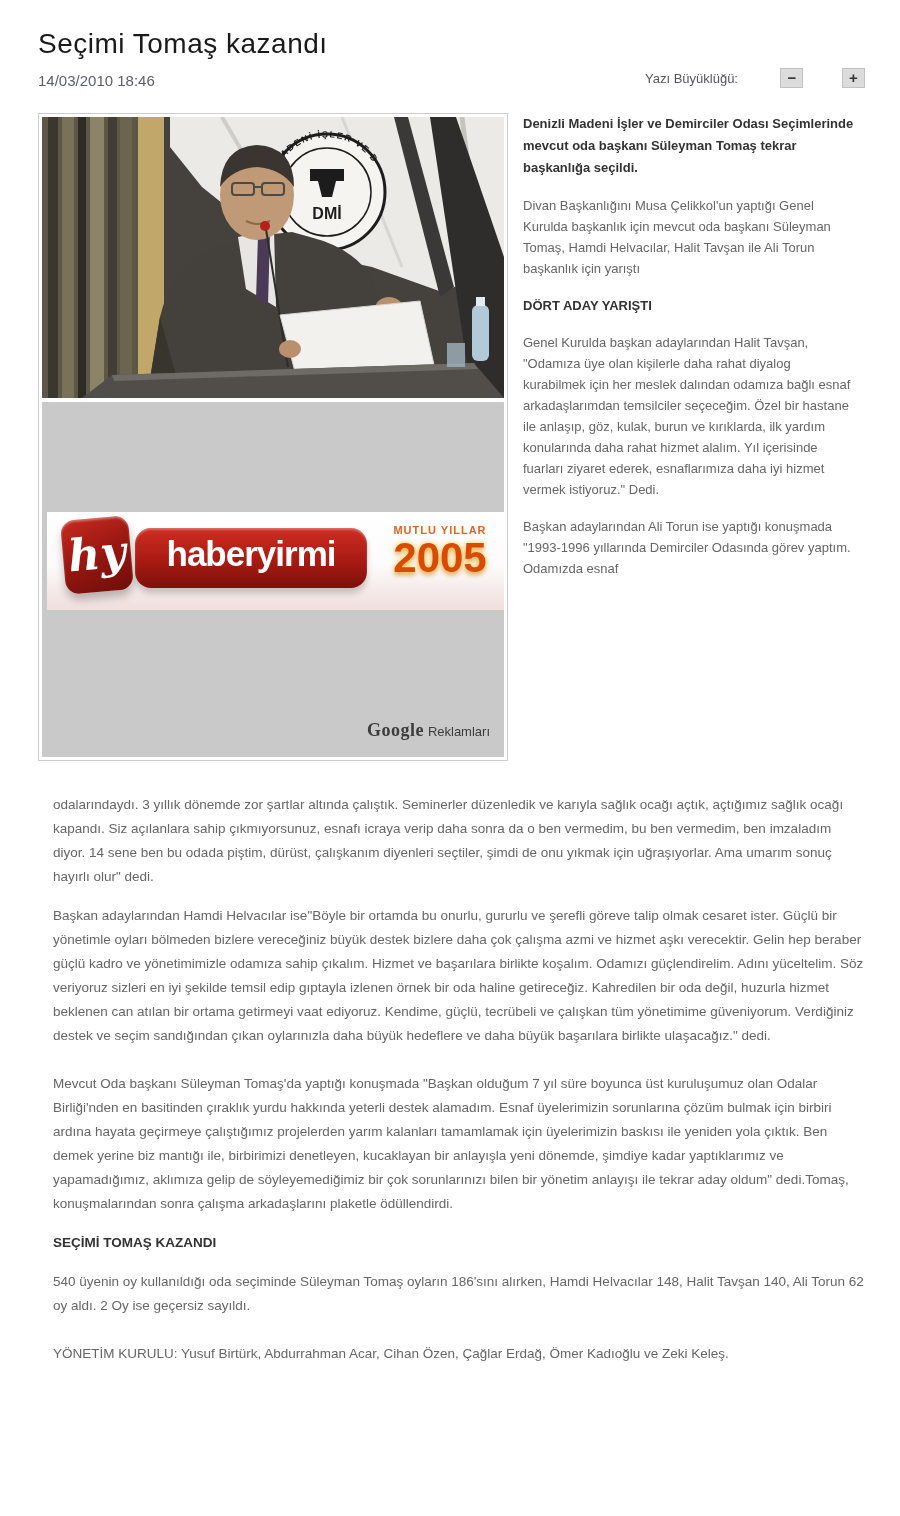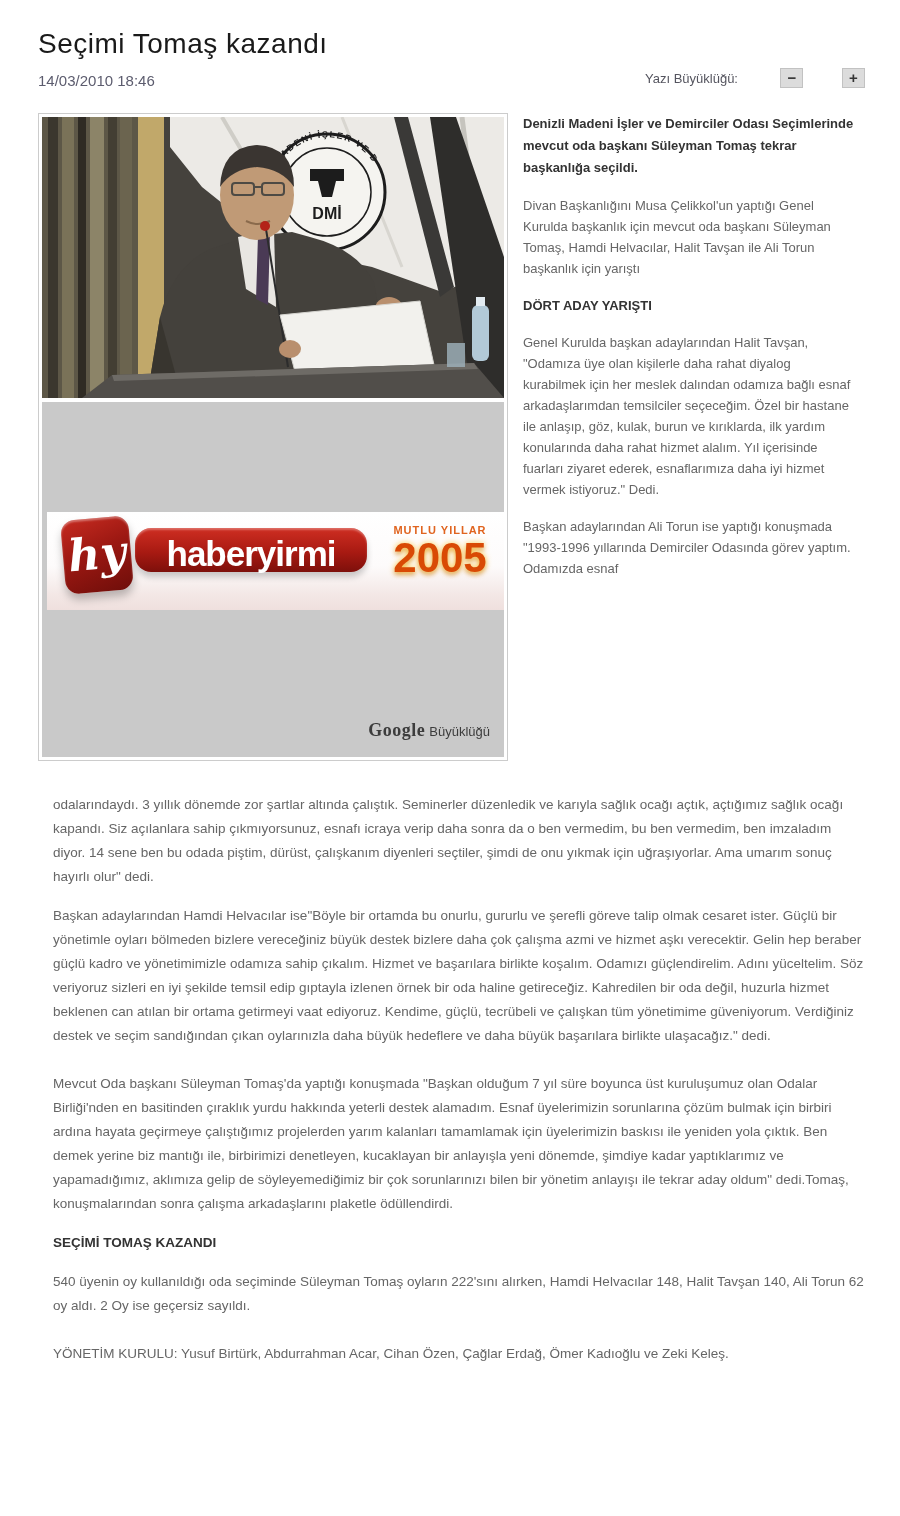--- a/index.html
+++ b/index.html
@@ -45,21 +45,21 @@
   }
   .hy-tile {
     position:absolute; left:16px; top:6px; width:68px; height:74px;
     background:linear-gradient(160deg,#c62b20 0%, #9c1812 45%, #6f0e0a 100%);
     border-radius:14px; transform:rotate(-5deg);
     box-shadow:0 6px 8px rgba(0,0,0,0.25), inset 0 2px 2px rgba(255,255,255,0.35);
     color:#fff; font-family:"DejaVu Serif", serif; font-style:italic; font-weight:bold;
     font-size:44px; text-align:center; line-height:72px;
   }
   .brand-pill {
-    position:absolute; left:88px; top:16px; width:232px; height:44px;
+    position:absolute; left:88px; top:16px; width:232px; height:60px;
     background:linear-gradient(#cf2e22 0%, #a81a12 55%, #7d100b 100%);
     border-radius:16px;
     box-shadow:0 5px 6px rgba(0,0,0,0.2), inset 0 2px 2px rgba(255,255,255,0.3);
     color:#fff; font-weight:bold; font-size:35px; text-align:center; line-height:52px;
     letter-spacing:-1px;
   }
   .newyear-wrap { position:absolute; left:330px; top:12px; width:126px; text-align:center; }
   .newyear-greeting {
     font-size:11px; font-weight:bold; color:#e0641f; letter-spacing:1px;
   }
@@ -187,35 +187,35 @@
     <div class="ad-box">
       <div class="ad-banner">
         <div class="hy-tile">hy</div>
         <div class="brand-pill">haberyirmi</div>
         <div class="newyear-wrap">
           <div class="newyear-greeting">MUTLU YILLAR</div>
           <div class="newyear-year">2005</div>
         </div>
       </div>
       <div class="google-attrib">
-        <span class="g-brand">Google</span><span class="g-label">Büyüklüğü</span>
+        <span class="g-brand">Google</span><span class="g-label">Reklamları</span>
       </div>
     </div>
   </div>
 
   <div class="right-col">
     <p class="lead">Denizli Madeni İşler ve Demirciler Odası Seçimlerinde mevcut oda başkanı Süleyman Tomaş tekrar başkanlığa seçildi.</p>
     <p>Divan Başkanlığını Musa Çelikkol'un yaptığı Genel Kurulda başkanlık için mevcut oda başkanı Süleyman Tomaş, Hamdi Helvacılar, Halit Tavşan ile Ali Torun başkanlık için yarıştı</p>
     <p class="col-heading">DÖRT ADAY YARIŞTI</p>
     <p>Genel Kurulda başkan adaylarından Halit Tavşan, "Odamıza üye olan kişilerle daha rahat diyalog kurabilmek için her meslek dalından odamıza bağlı esnaf arkadaşlarımdan temsilciler seçeceğim. Özel bir hastane ile anlaşıp, göz, kulak, burun ve kırıklarda, ilk yardım konularında daha rahat hizmet alalım. Yıl içerisinde fuarları ziyaret ederek, esnaflarımıza daha iyi hizmet vermek istiyoruz." Dedi.</p>
     <p class="tight">Başkan adaylarından Ali Torun ise yaptığı konuşmada  "1993-1996 yıllarında Demirciler Odasında görev yaptım. Odamızda esnaf</p>
   </div>
 
   <div class="full-body">
     <p>odalarındaydı. 3 yıllık dönemde zor şartlar altında çalıştık. Seminerler düzenledik ve karıyla sağlık ocağı açtık, açtığımız sağlık ocağı kapandı. Siz açılanlara sahip çıkmıyorsunuz, esnafı icraya verip daha sonra da o ben vermedim, bu ben vermedim, ben imzaladım diyor. 14 sene ben bu odada piştim, dürüst, çalışkanım diyenleri seçtiler, şimdi de onu yıkmak için uğraşıyorlar. Ama umarım sonuç hayırlı olur" dedi.</p>
     <p>Başkan adaylarından Hamdi Helvacılar ise"Böyle bir ortamda bu onurlu, gururlu ve şerefli göreve talip olmak cesaret ister. Güçlü bir yönetimle oyları bölmeden bizlere vereceğiniz büyük destek bizlere daha çok çalışma azmi ve hizmet aşkı verecektir. Gelin hep beraber güçlü kadro ve yönetimimizle odamıza sahip çıkalım. Hizmet ve başarılara birlikte koşalım. Odamızı güçlendirelim. Adını yüceltelim. Söz veriyoruz sizleri en iyi şekilde temsil edip gıptayla izlenen örnek bir oda haline getireceğiz. Kahredilen bir oda değil, huzurla hizmet beklenen can atılan bir ortama getirmeyi vaat ediyoruz. Kendime, güçlü, tecrübeli ve çalışkan tüm yönetimime güveniyorum. Verdiğiniz destek ve seçim sandığından çıkan oylarınızla daha büyük hedeflere ve daha büyük başarılara birlikte ulaşacağız." dedi.</p>
     <p class="gap-above">Mevcut Oda başkanı Süleyman Tomaş'da yaptığı konuşmada  "Başkan olduğum 7 yıl süre boyunca üst kuruluşumuz olan Odalar Birliği'nden en basitinden çıraklık yurdu hakkında yeterli destek alamadım. Esnaf üyelerimizin sorunlarına çözüm bulmak için birbiri ardına hayata geçirmeye çalıştığımız projelerden yarım kalanları tamamlamak için üyelerimizin baskısı ile yeniden yola çıktık. Ben demek yerine biz mantığı ile, birbirimizi denetleyen, kucaklayan bir anlayışla yeni dönemde, şimdiye kadar yaptıklarımız ve yapamadığımız, aklımıza gelip de söyleyemediğimiz bir çok sorunlarınızı bilen bir yönetim anlayışı ile tekrar aday oldum" dedi.Tomaş, konuşmalarından sonra çalışma arkadaşlarını plaketle ödüllendirdi.</p>
     <p class="full-heading">SEÇİMİ TOMAŞ KAZANDI</p>
-    <p>540 üyenin oy kullanıldığı oda seçiminde Süleyman Tomaş oyların 222'sını alırken, Hamdi Helvacılar 148, Halit Tavşan 140, Ali Torun 62 oy aldı. 2 Oy ise geçersiz sayıldı.</p>
+    <p>540 üyenin oy kullanıldığı oda seçiminde Süleyman Tomaş oyların 186'sını alırken, Hamdi Helvacılar 148, Halit Tavşan 140, Ali Torun 62 oy aldı. 2 Oy ise geçersiz sayıldı.</p>
     <p class="gap-above">YÖNETİM KURULU: Yusuf Birtürk, Abdurrahman Acar, Cihan Özen, Çağlar Erdağ, Ömer Kadıoğlu ve Zeki Keleş.</p>
   </div>
 
 </div>
 
 </body></html>

